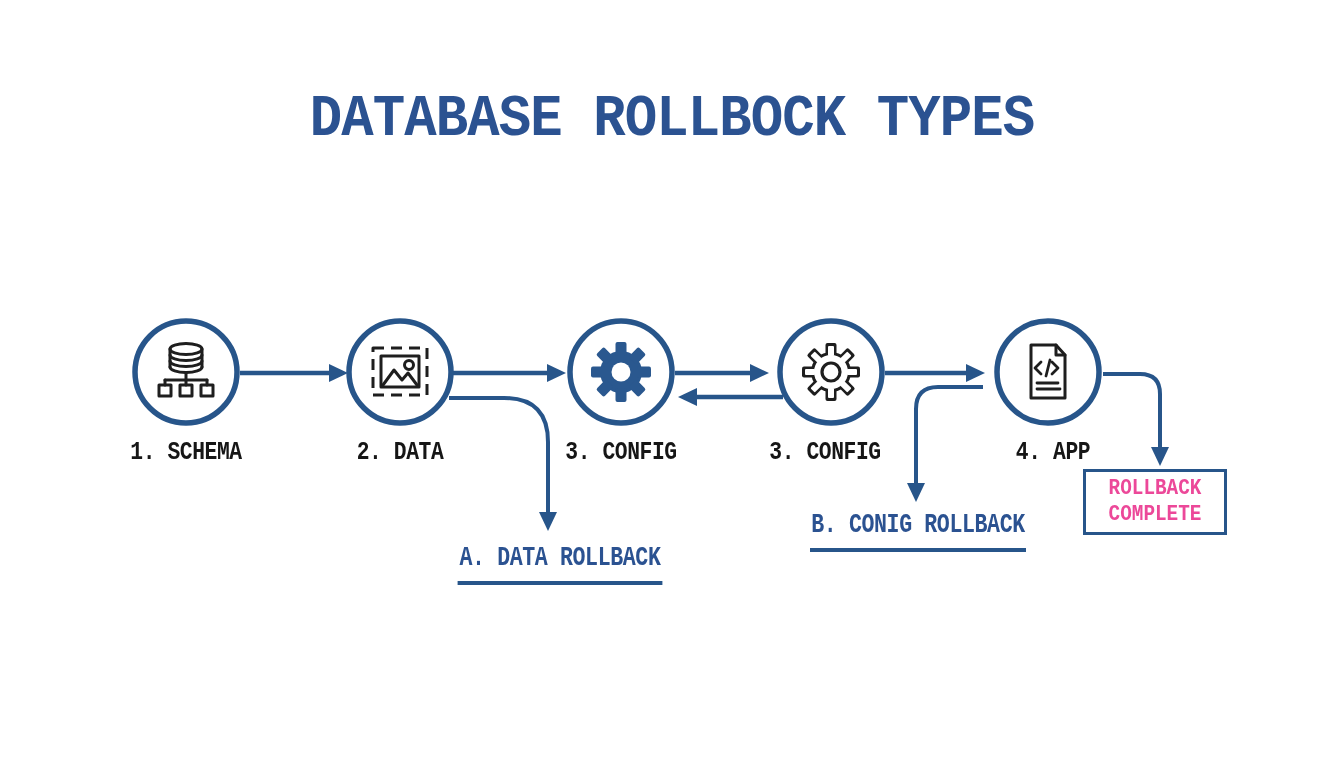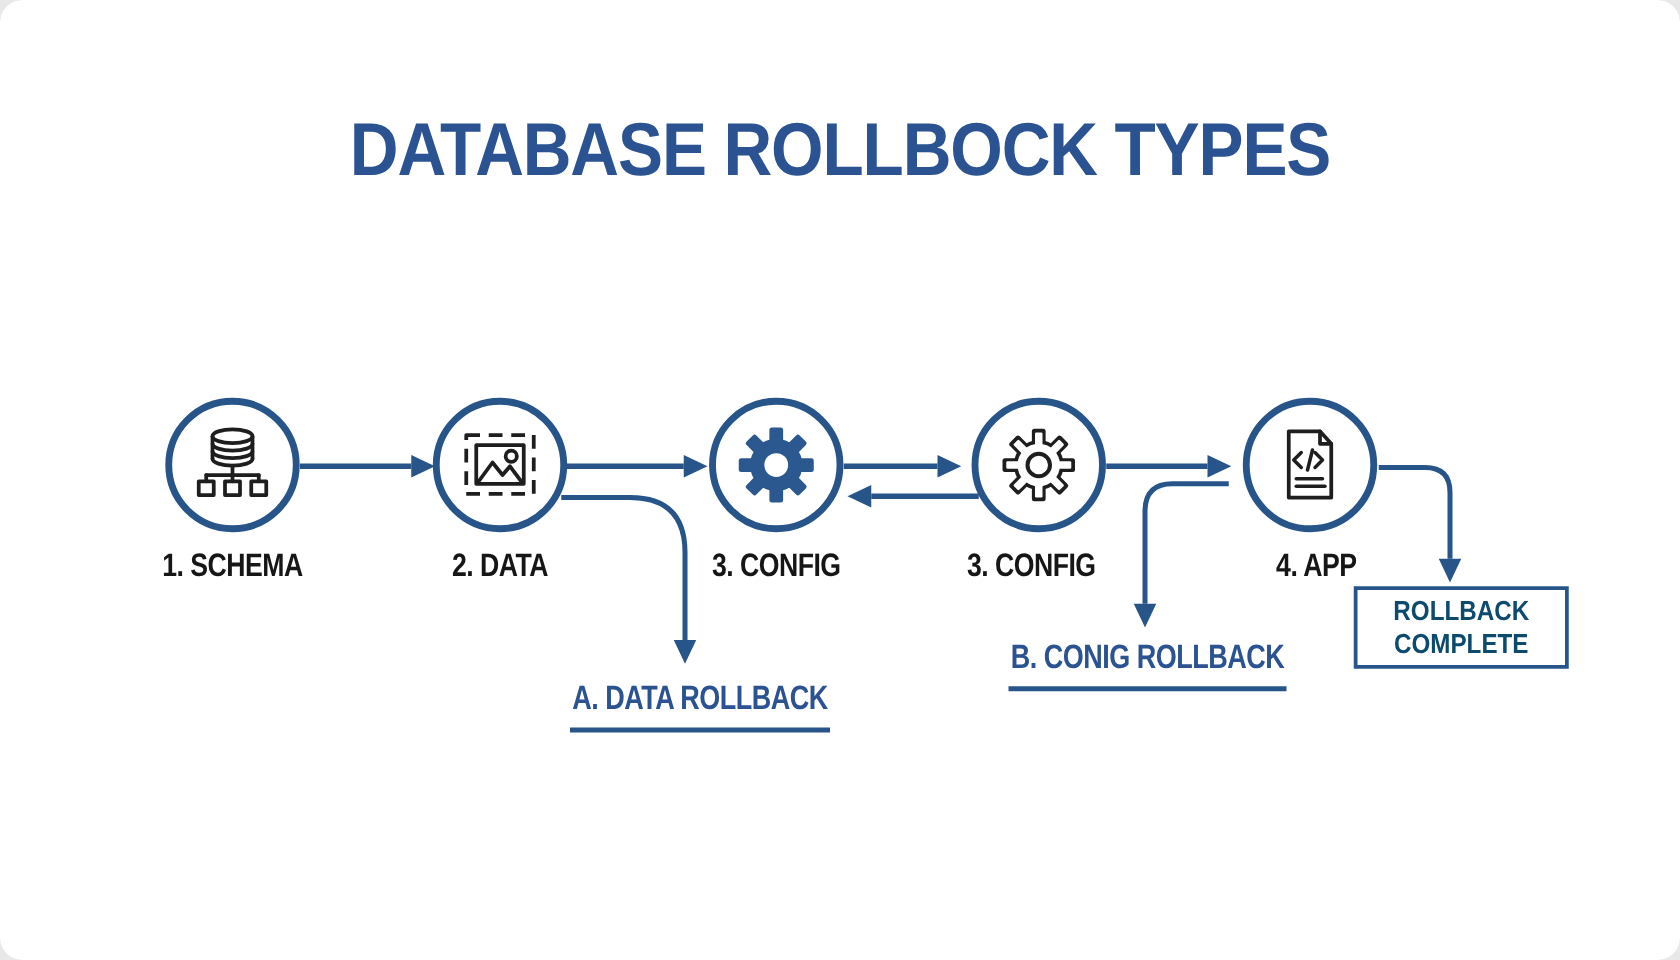--- a/index.html
+++ b/index.html
@@ -1,18 +1,18 @@
 <!DOCTYPE html>
 <html><head>
 <meta charset="utf-8">
 <style>
   html,body{margin:0;padding:0;background:#e8e8e8;}
   .canvas{
     position:relative;width:1344px;height:768px;background:#ffffff;
-    overflow:hidden;font-family:Liberation Sans, sans-serif;border-radius:18px;
+    overflow:hidden;font-family:Liberation Mono, monospace;
   }
   .title{
     position:absolute;top:85px;left:0;right:0;margin:0;
     text-align:center;font-size:60px;font-weight:bold;letter-spacing:-1px;
     color:#2b5291;transform:scaleX(.9);transform-origin:50% 50%;
     white-space:nowrap;
   }
   .diagram-svg{position:absolute;left:0;top:0;}
   .node-label{
     position:absolute;top:437px;width:220px;text-align:center;
@@ -22,24 +22,24 @@
   .branch-label{
     position:absolute;width:320px;text-align:center;
     font-size:27px;font-weight:bold;color:#2b5291;letter-spacing:-.5px;
     transform:scaleX(.8);transform-origin:50% 50%;white-space:nowrap;
   }
   .branch-label .u{
     display:inline-block;padding:0 2px 8px 2px;
     border-bottom:4px solid #27558a;
   }
   .result-box{
-    position:absolute;left:1083px;top:469px;width:172px;height:66px;
+    position:absolute;left:1083px;top:469px;width:144px;height:66px;
     border:3px solid #27558a;box-sizing:border-box;
     display:flex;align-items:center;justify-content:center;text-align:center;
-    font-size:22px;font-weight:bold;line-height:1.2;color:#0c4a6e;
+    font-size:22px;font-weight:bold;line-height:1.2;color:#ec4899;
   }
   .result-box span{display:inline-block;transform:scaleX(.88);transform-origin:50% 50%;}
   .ic{stroke:#1e1e1e;stroke-width:3;fill:none;stroke-linecap:round;stroke-linejoin:round;}
 </style>
 </head>
 <body>
 
 <div class="canvas">
 
   <h1 class="title">DATABASE ROLLBOCK TYPES</h1>

